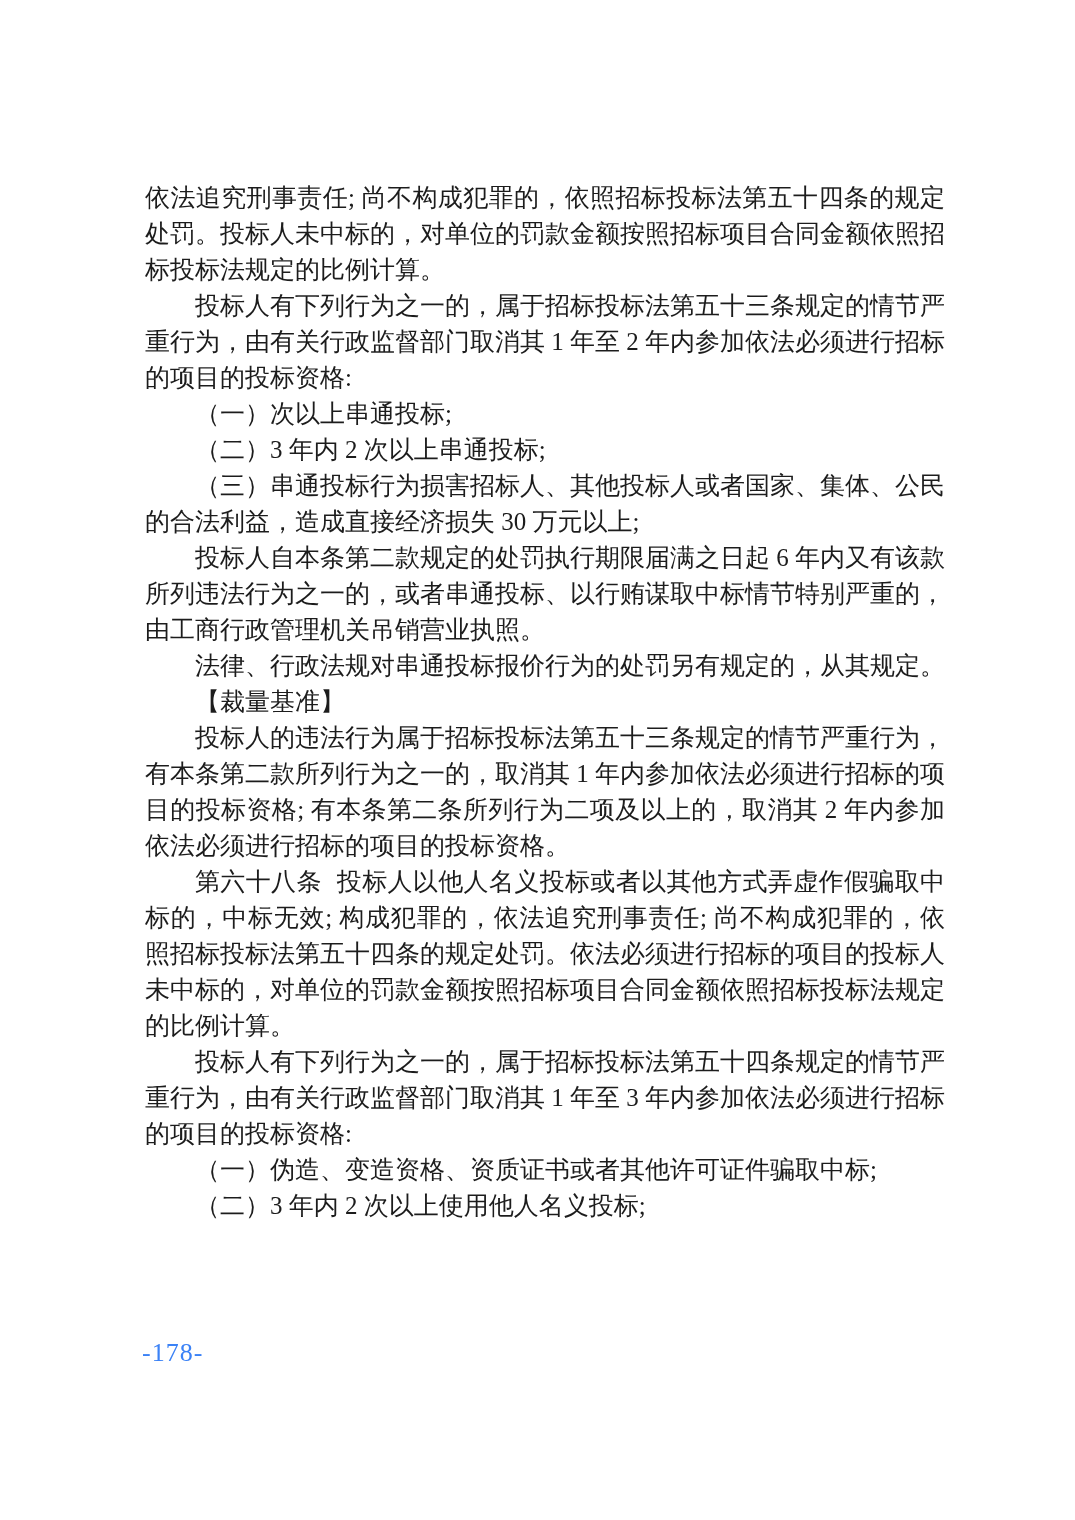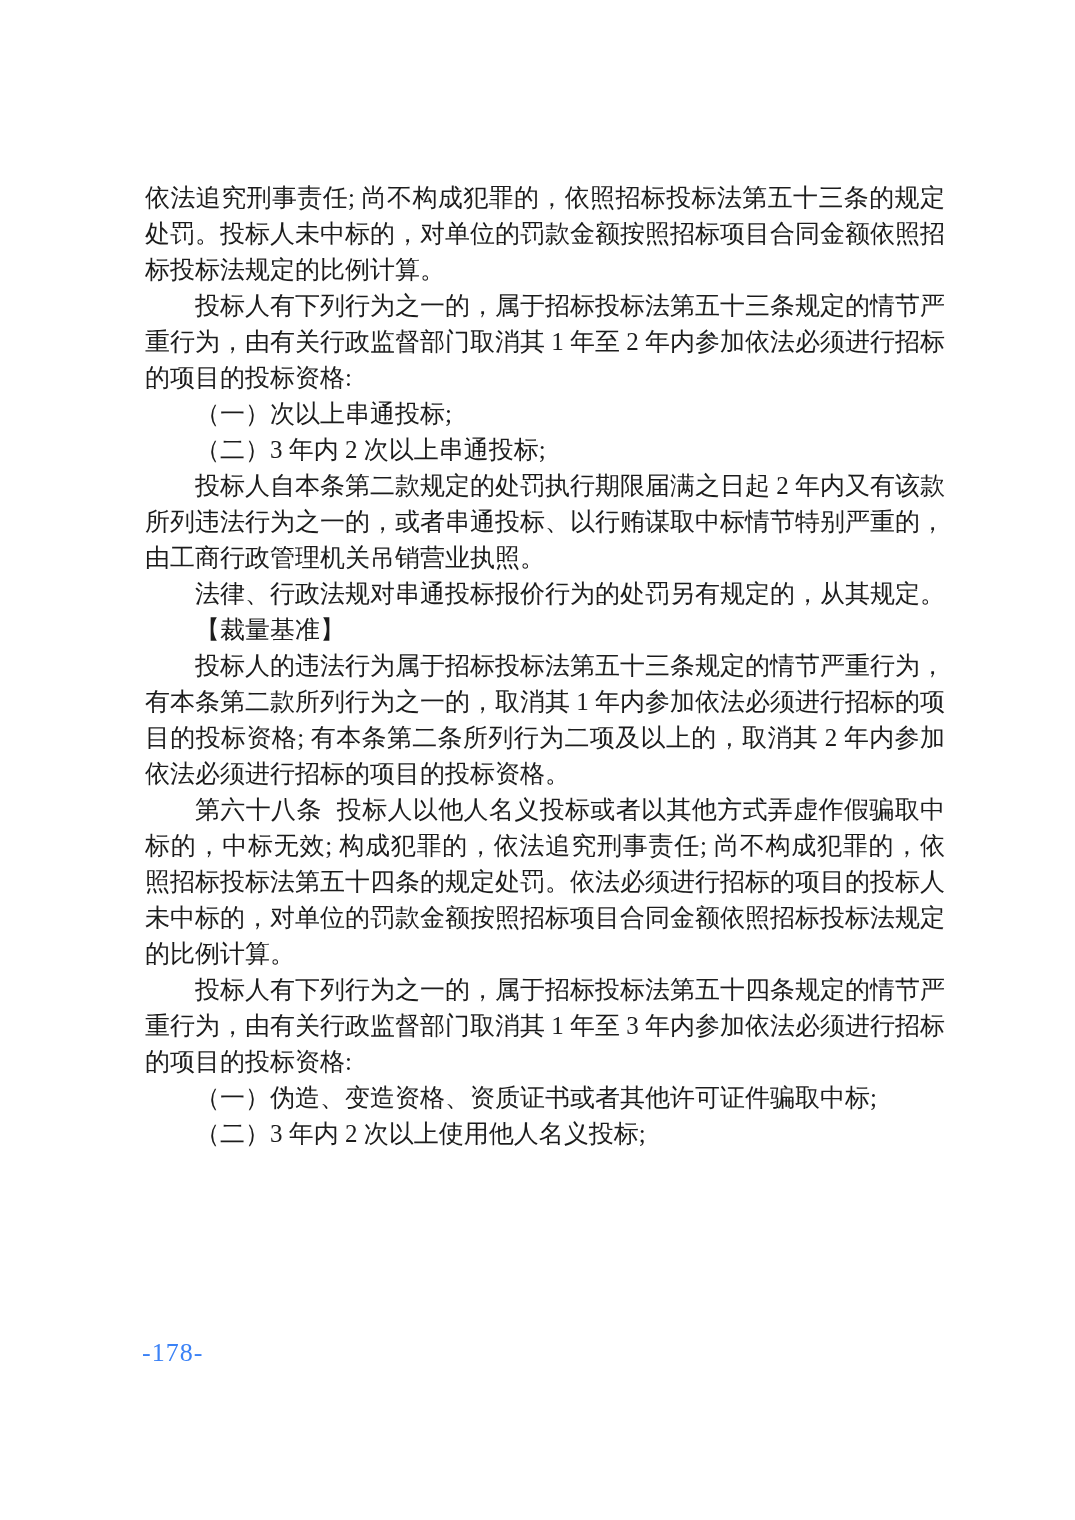--- a/index.html
+++ b/index.html
@@ -50,31 +50,32 @@
     color: #3b82f6;
   }
 </style>
 </head>
 <body>
 
 <div class="page">
 
   <div class="text-block">
 
-    <p class="no-indent">依法追究刑事责任; 尚不构成犯罪的，依照招标投标法第五十三条的规定处罚。投标人未中标的，对单位的罚款金额按照招标项目合同金额依照招标投标法规定的比例计算。</p>
+    <p class="no-indent">依法追究刑事责任; 尚不构成犯罪的，依照招标投标法第五十四条的规定处罚。投标人未中标的，对单位的罚款金额按照招标项目合同金额依照招标投标法规定的比例计算。</p>
 
     <p>投标人有下列行为之一的，属于招标投标法第五十三条规定的情节严重行为，由有关行政监督部门取消其 1 年至 2 年内参加依法必须进行招标的项目的投标资格:</p>
 
     <p>（一）次以上串通投标;</p>
 
     <p>（二）3 年内 2 次以上串通投标;</p>
 
+    <p>（三）串通投标行为损害招标人、其他投标人或者国家、集体、公民的合法利益，造成直接经济损失 30 万元以上;</p>
 
 
-    <p>投标人自本条第二款规定的处罚执行期限届满之日起 2 年内又有该款所列违法行为之一的，或者串通投标、以行贿谋取中标情节特别严重的，由工商行政管理机关吊销营业执照。</p>
+    <p>投标人自本条第二款规定的处罚执行期限届满之日起 6 年内又有该款所列违法行为之一的，或者串通投标、以行贿谋取中标情节特别严重的，由工商行政管理机关吊销营业执照。</p>
 
     <p>法律、行政法规对串通投标报价行为的处罚另有规定的，从其规定。</p>
 
     <p>【裁量基准】</p>
 
     <p>投标人的违法行为属于招标投标法第五十三条规定的情节严重行为，有本条第二款所列行为之一的，取消其 1 年内参加依法必须进行招标的项目的投标资格; 有本条第二条所列行为二项及以上的，取消其 2 年内参加依法必须进行招标的项目的投标资格。</p>
 
     <p class="article">
       <span class="article-label">第六十八条</span><span>投标人以他人名义投标或者以其他方式弄虚作假骗取中标的，中标无效; 构成犯罪的，依法追究刑事责任; 尚不构成犯罪的，依照招标投标法第五十四条的规定处罚。依法必须进行招标的项目的投标人未中标的，对单位的罚款金额按照招标项目合同金额依照招标投标法规定的比例计算。</span>
     </p>

